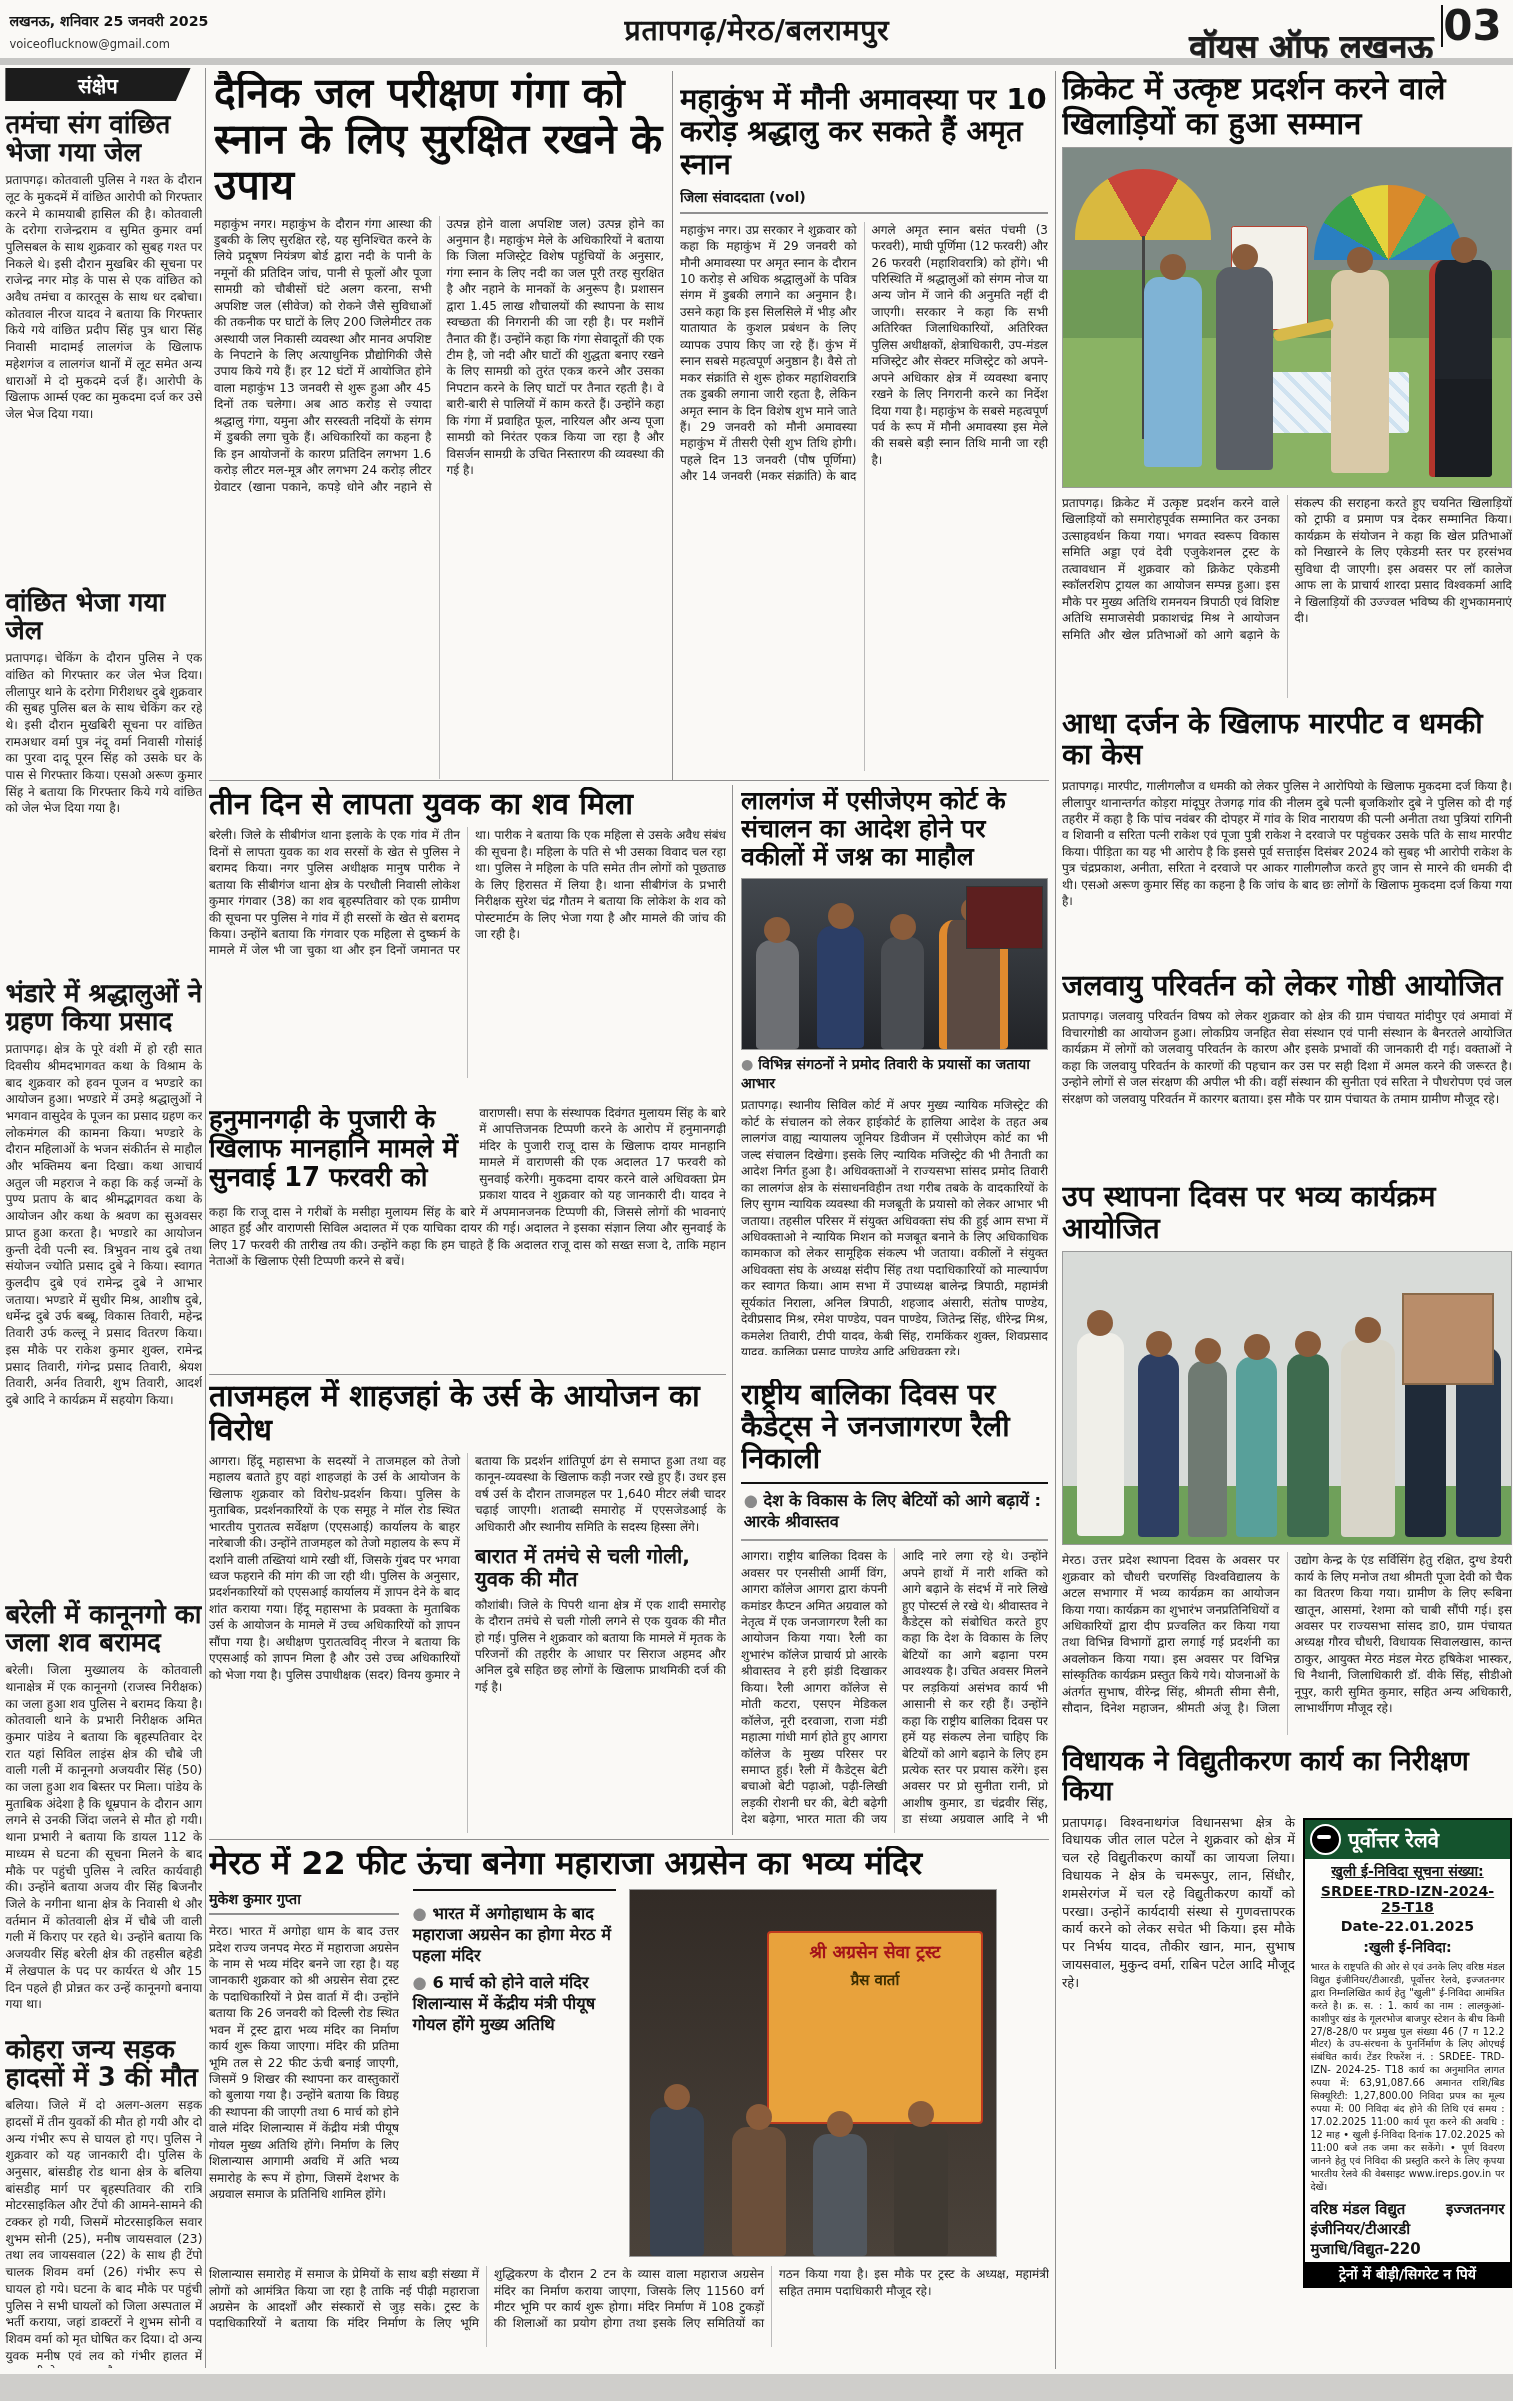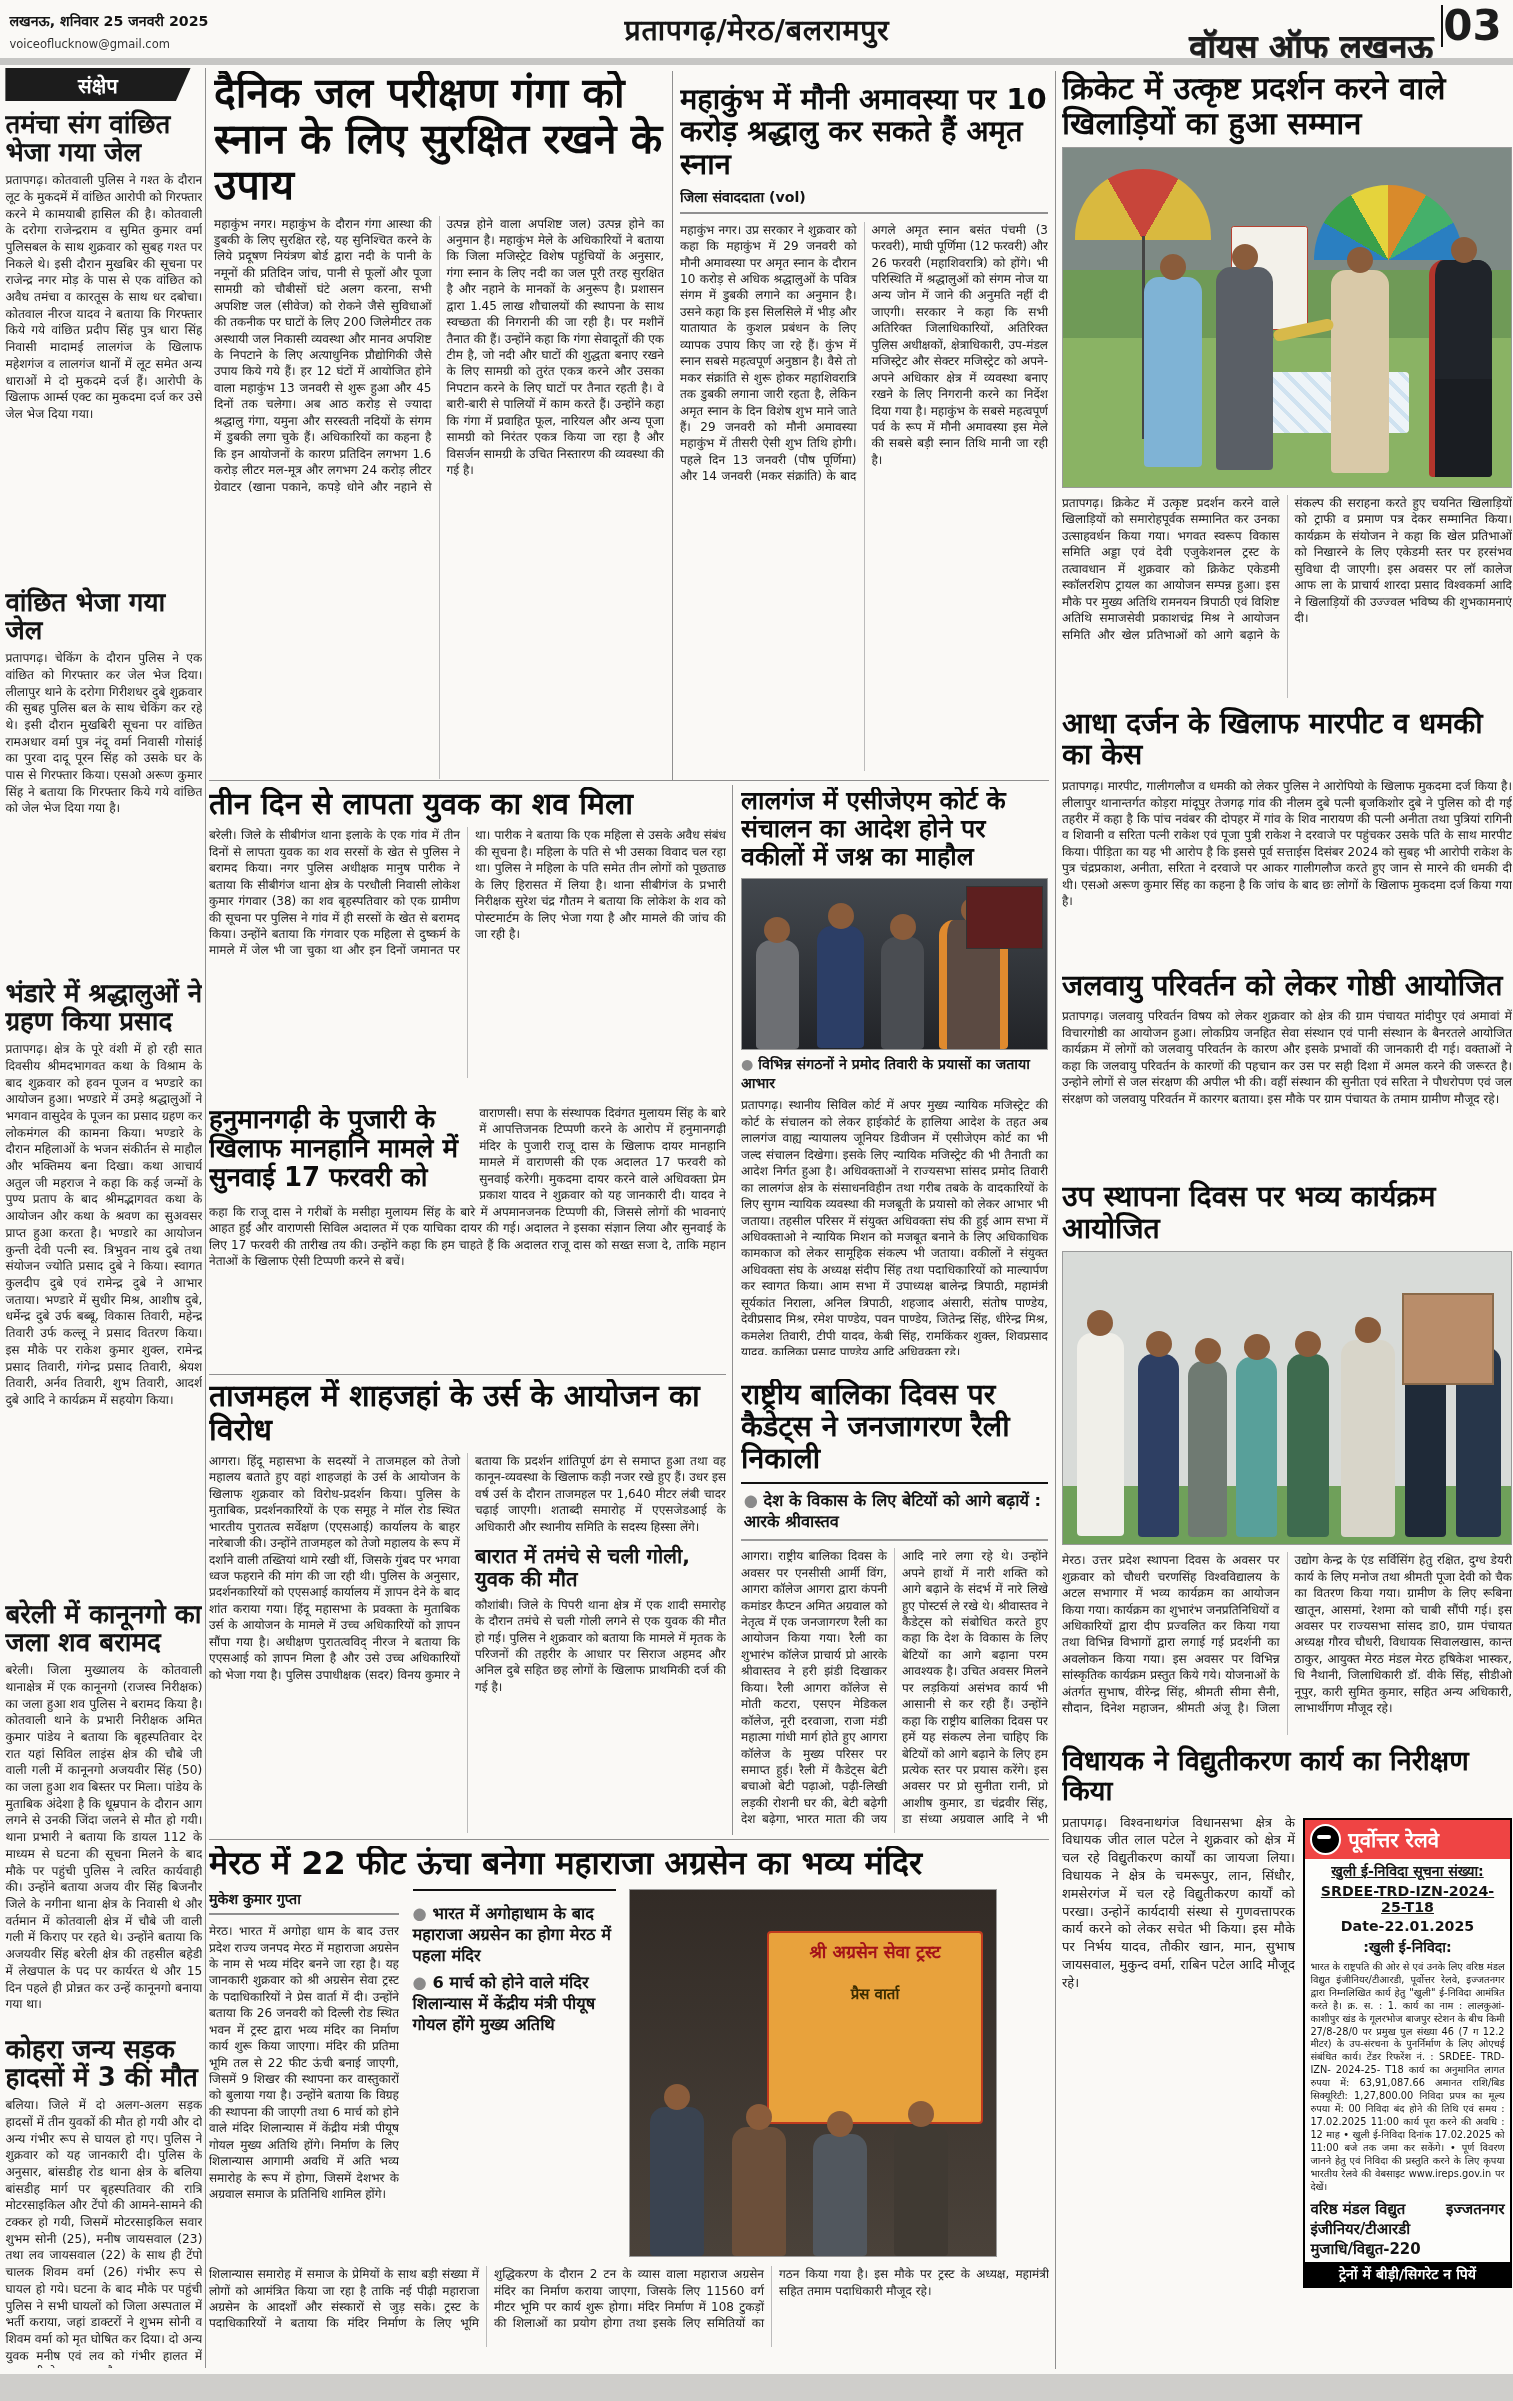--- a/index.html
+++ b/index.html
@@ -44,25 +44,25 @@
                width:26px;height:26px;border-radius:50%;background:#8a5c3b;}
   .umb{position:absolute;border-radius:677px 677px 0 0;}
   .pole{position:absolute;width:2.7px;background:#444;}
   .ph-cricket{background:linear-gradient(#7e8a85 0 36%,#6f9a57 36% 56%,#8ab364 56% 100%);}
   .ph-lalganj{background:linear-gradient(#43484e,#222428);}
   .ph-sthapna{background:linear-gradient(#d8dbd8 0 80%,#6fa05a 80% 100%);}
   .ph-mandir{background:linear-gradient(#322b26,#4a423a);}
   .banner{position:absolute;background:#e8a23c;border:2.7px solid #c03a1e;border-radius:4.1px;
           text-align:center;padding:6.8px 4.1px;}
   .banner .b1{color:#a3121a;font-weight:900;font-size:17.6px;}
-  .banner .b2{color:#3a2c00;font-weight:900;font-size:15px;margin-top:20px;}
+  .banner .b2{color:#3a2c00;font-weight:900;font-size:15px;margin-top:6px;}
   .cloth{position:absolute;background:repeating-linear-gradient(45deg,#eef4f8 0 9.5px,#cfe2f0 9.5px 13.6px);}
   
   .ad{float:right;width:205px;border:2px solid #000;background:#fdfdfb;margin:4.1px 0 4.1px 8.1px;}
-  .adhead{background:#ef4444;color:#fff;display:flex;align-items:center;gap:6.8px;padding:4.1px 5.4px;}
+  .adhead{background:#14532d;color:#fff;display:flex;align-items:center;gap:6.8px;padding:4.1px 5.4px;}
   .adlogo{width:27px;height:27px;border-radius:50%;border:2px solid #fff;background:#000;position:relative;flex:0 0 auto;}
   .adlogo::after{content:"";position:absolute;left:4.7px;top:9.5px;width:13.6px;height:4.1px;background:#fff;border-radius:2px;}
   .adbrand{font-size:20.3px;font-weight:900;}
   .adline{font-size:14.2px;font-weight:900;text-align:center;text-decoration:underline;margin:2.7px 4.1px;}
   .adline.nl{text-decoration:none;}
   .adbody{font-size:9.8px;line-height:1.32;text-align:justify;padding:2.7px 5.4px;}
   .adsig{display:flex;justify-content:space-between;font-weight:bold;font-size:15px;padding:1.4px 5.4px 4.1px 5.4px;}
   .adstrip{background:#000;color:#fff;font-weight:900;font-size:14.2px;text-align:center;padding:2.7px 0;}
 </style>
 </head>

